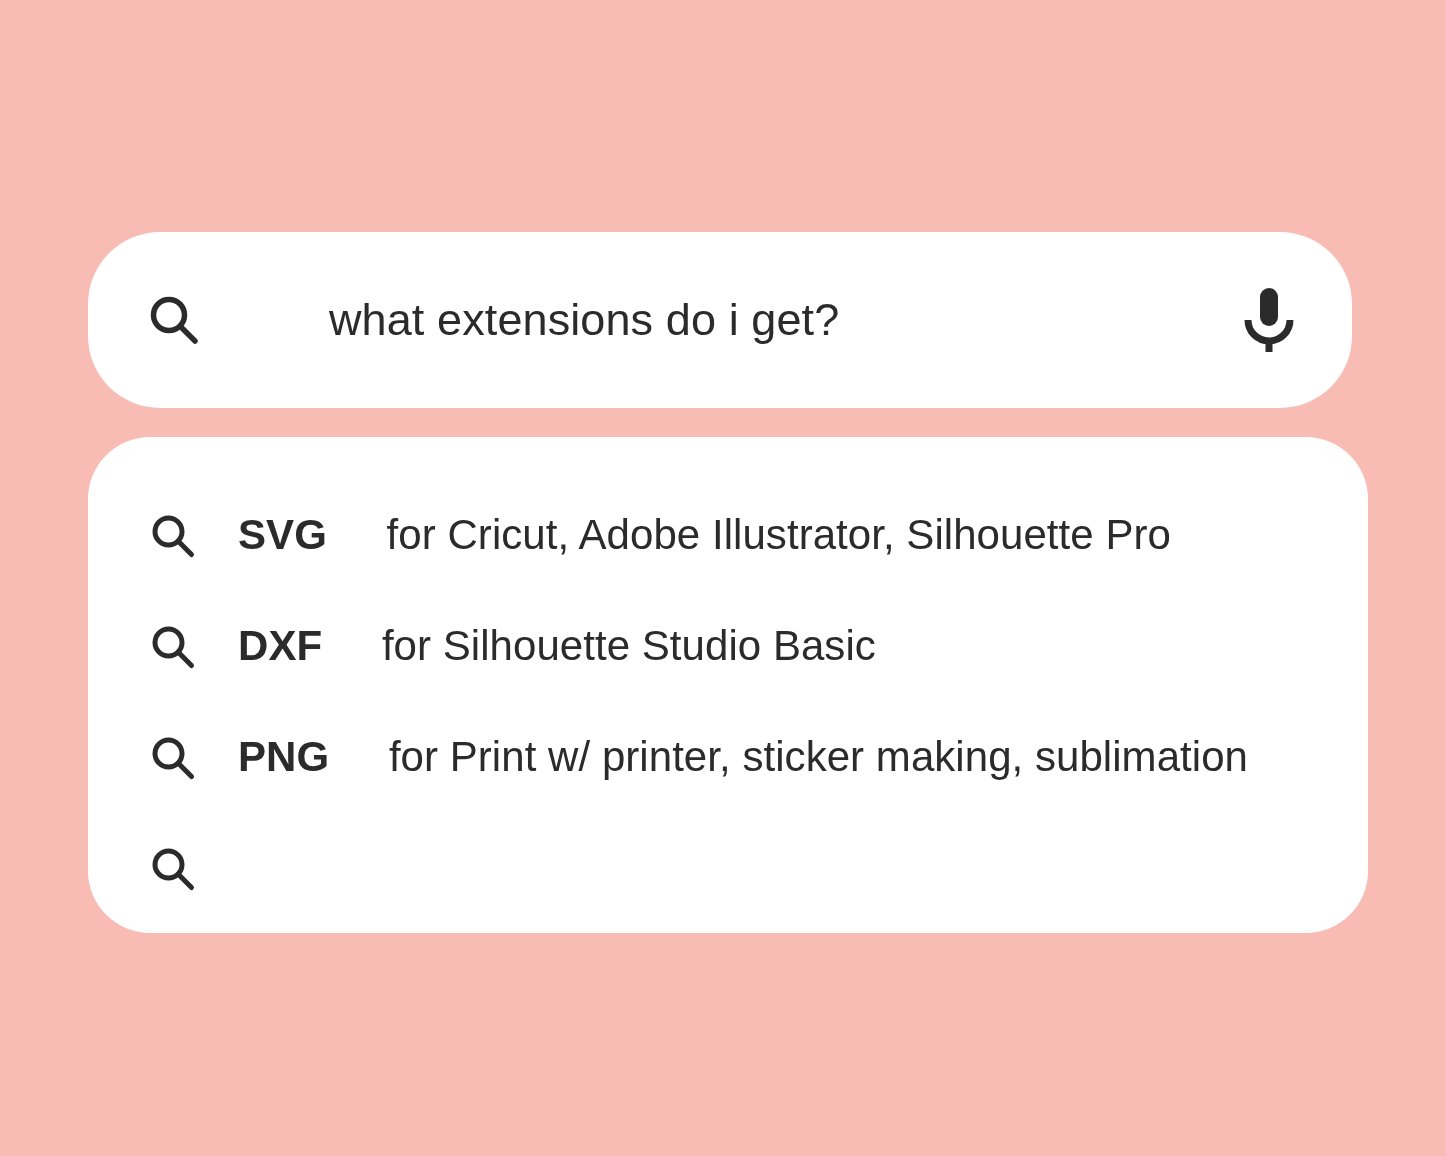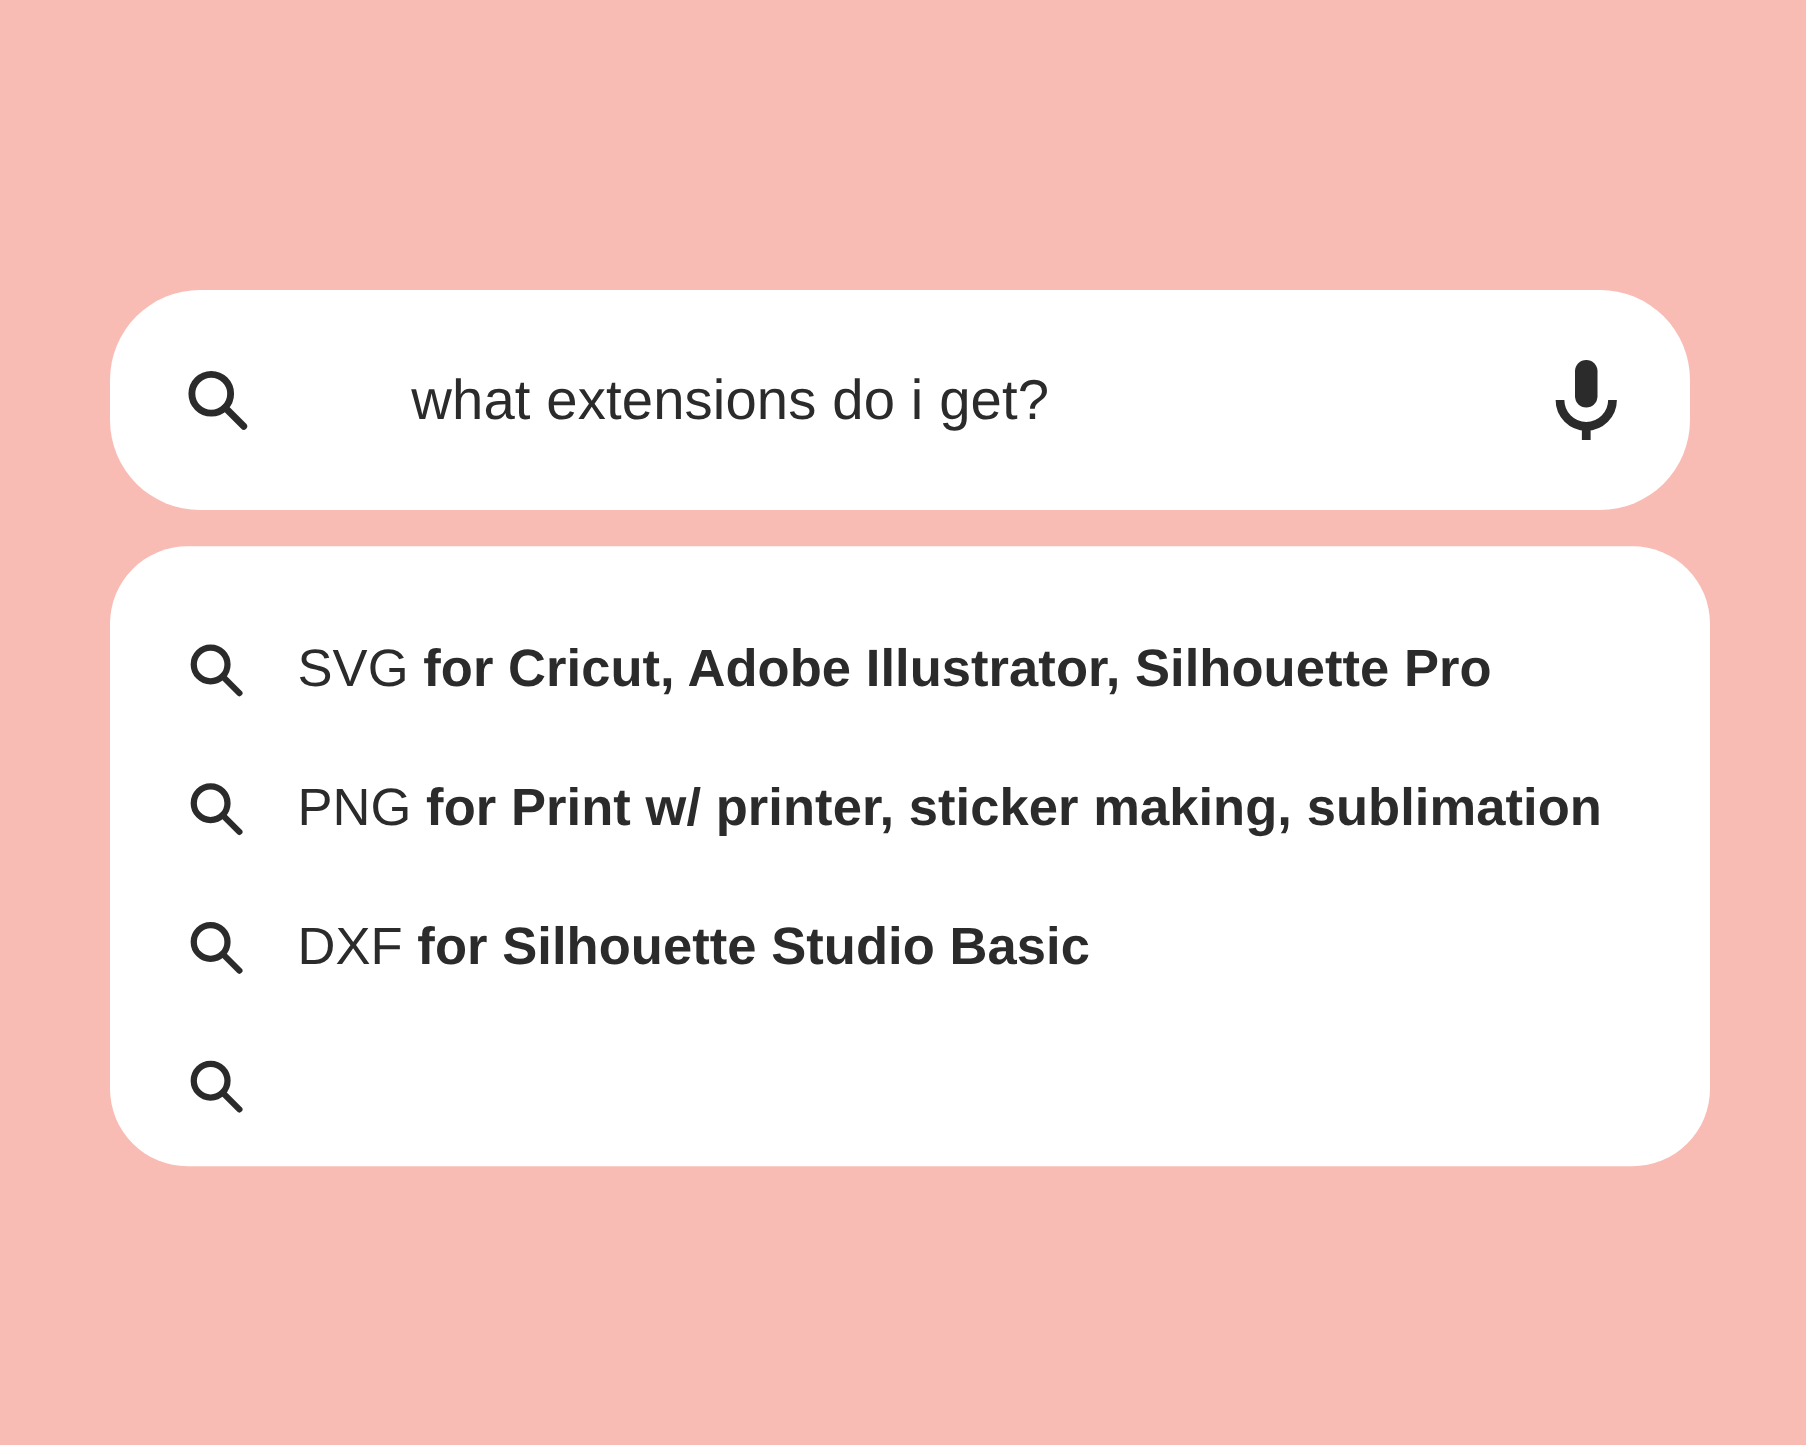--- a/index.html
+++ b/index.html
@@ -91,25 +91,26 @@
   .result-text {
     margin-left: 42px;
     font-size: 42px;
     color: #2b2b2b;
     white-space: nowrap;
     line-height: 1.15;
     letter-spacing: 0.05px;
   }
 
   .result-format {
-    font-weight: 400;
+    font-weight: 700;
   }
 
   .result-desc {
-    font-weight: 700;
+    font-weight: 400;
+    margin-left: 48px;
   }
 </style>
 </head>
 <body>
 
 <div class="search-bar">
 
   <span class="search-bar-icon">
     <svg viewBox="0 0 52 52" width="52" height="52" fill="none" xmlns="http://www.w3.org/2000/svg">
       <circle cx="21" cy="21" r="15.5" stroke="#2b2b2b" stroke-width="5.5"></circle>
@@ -141,31 +142,31 @@
     <span class="result-text"><span class="result-format">SVG</span><span class="result-desc"> for Cricut, Adobe Illustrator, Silhouette Pro</span></span>
   </div>
 
   <div class="result-row">
     <span class="result-row-icon">
       <svg viewBox="0 0 46 46" width="46" height="46" fill="none" xmlns="http://www.w3.org/2000/svg">
         <circle cx="18.5" cy="18.5" r="13.5" stroke="#2b2b2b" stroke-width="5"></circle>
         <line x1="28.3" y1="28.3" x2="41.5" y2="41.5" stroke="#2b2b2b" stroke-width="5" stroke-linecap="round"></line>
       </svg>
     </span>
-    <span class="result-text"><span class="result-format">PNG</span><span class="result-desc"> for Print w/ printer, sticker making, sublimation</span></span>
+    <span class="result-text"><span class="result-format">DXF</span><span class="result-desc"> for Silhouette Studio Basic</span></span>
   </div>
 
   <div class="result-row">
     <span class="result-row-icon">
       <svg viewBox="0 0 46 46" width="46" height="46" fill="none" xmlns="http://www.w3.org/2000/svg">
         <circle cx="18.5" cy="18.5" r="13.5" stroke="#2b2b2b" stroke-width="5"></circle>
         <line x1="28.3" y1="28.3" x2="41.5" y2="41.5" stroke="#2b2b2b" stroke-width="5" stroke-linecap="round"></line>
       </svg>
     </span>
-    <span class="result-text"><span class="result-format">DXF</span><span class="result-desc"> for Silhouette Studio Basic</span></span>
+    <span class="result-text"><span class="result-format">PNG</span><span class="result-desc"> for Print w/ printer, sticker making, sublimation</span></span>
   </div>
 
   <div class="result-row">
     <span class="result-row-icon">
       <svg viewBox="0 0 46 46" width="46" height="46" fill="none" xmlns="http://www.w3.org/2000/svg">
         <circle cx="18.5" cy="18.5" r="13.5" stroke="#2b2b2b" stroke-width="5"></circle>
         <line x1="28.3" y1="28.3" x2="41.5" y2="41.5" stroke="#2b2b2b" stroke-width="5" stroke-linecap="round"></line>
       </svg>
     </span>
   </div>

